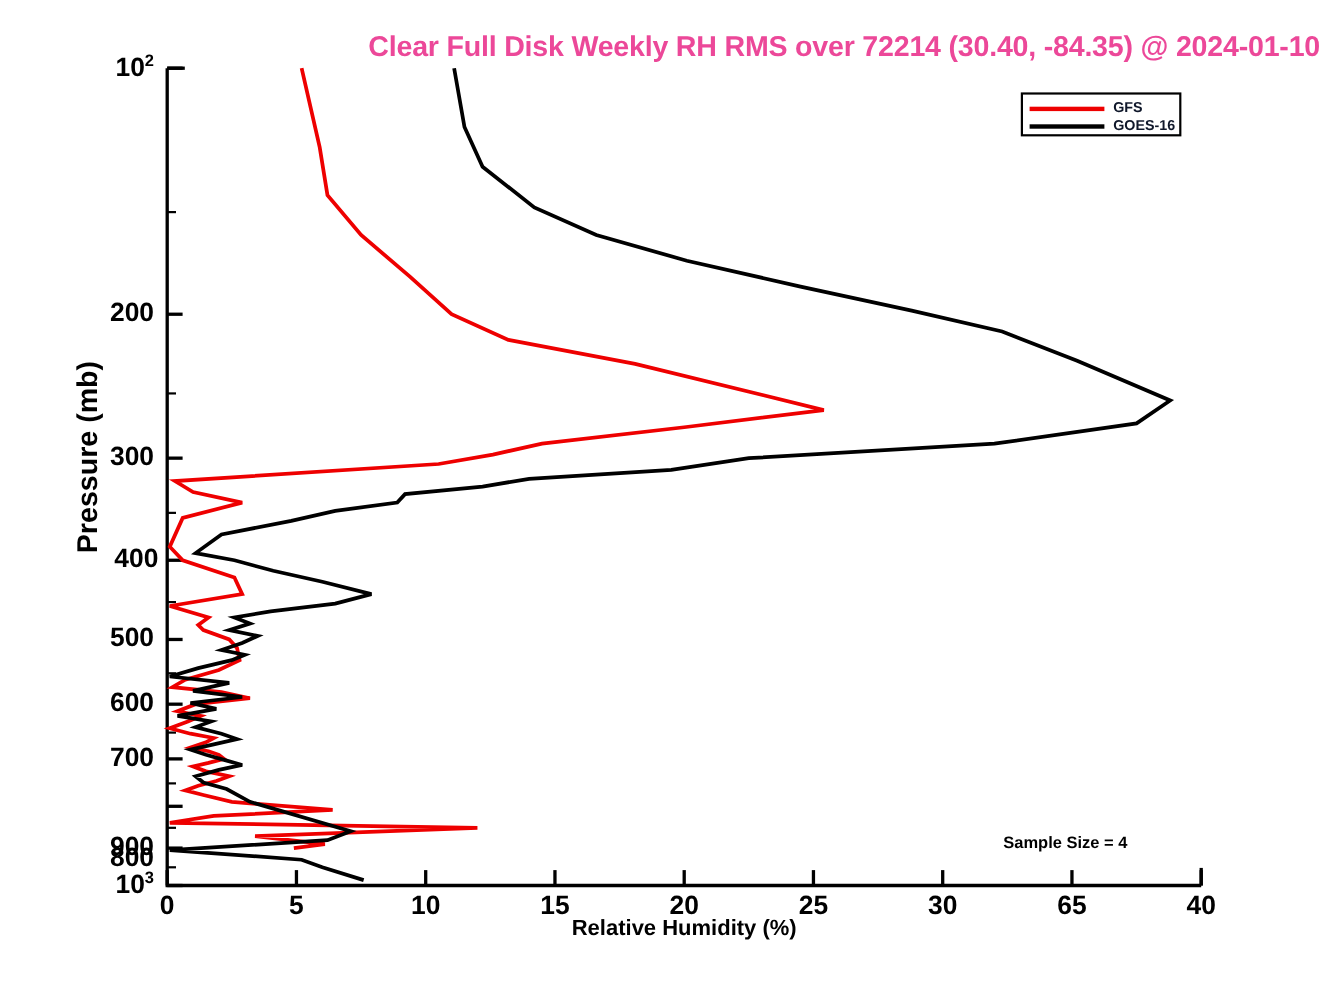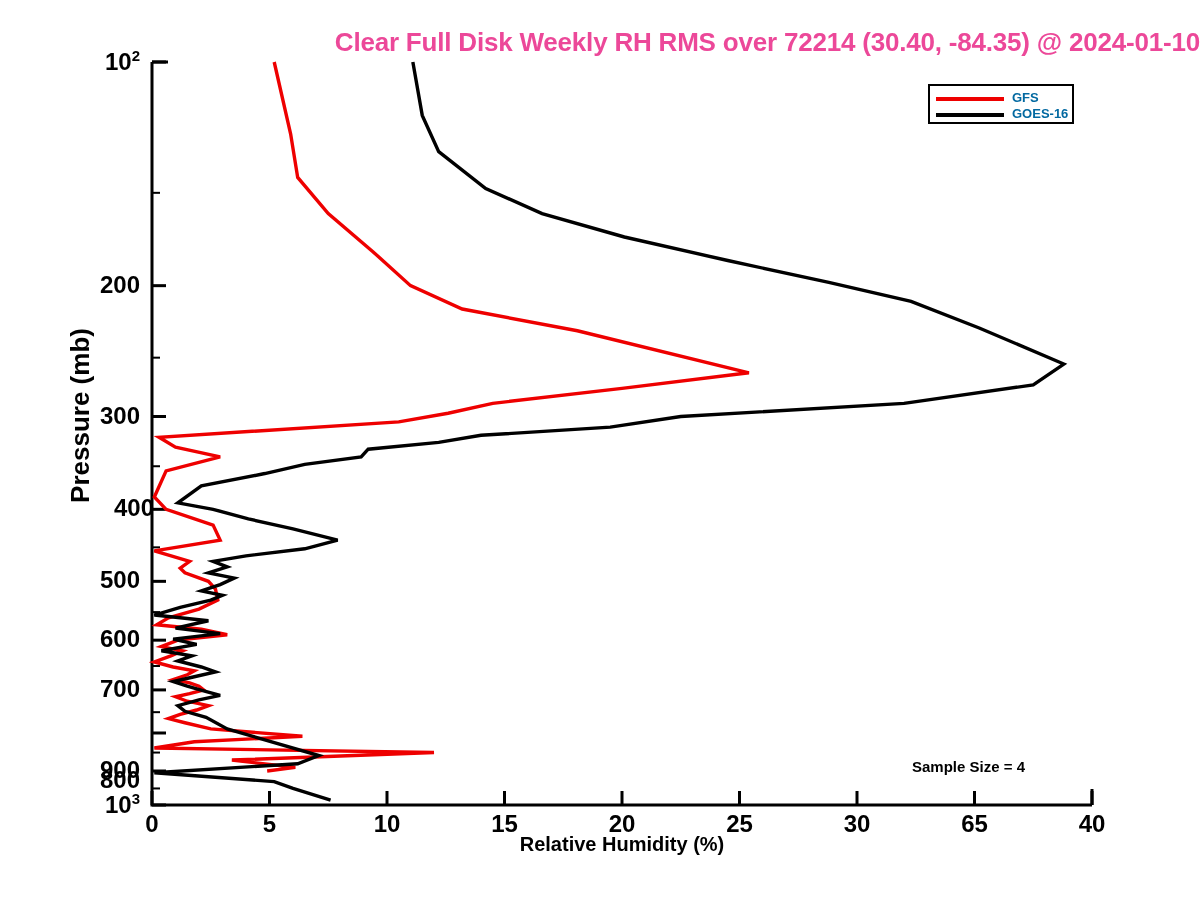--- a/index.html
+++ b/index.html
@@ -102,21 +102,21 @@
     top: 7px;
     width: 68px;
     height: 3px;
   }
   .legend-text {
     position: absolute;
     left: 76px;
     top: 0px;
     font-weight: bold;
     font-size: 13px;
-    color: #0369a1;
+    color: #0f172a;
     white-space: nowrap;
   }
   #sample-size {
     position: absolute;
     left: 912px;
     top: 758px;
     font-weight: bold;
     font-size: 15px;
     color: #000000;
     white-space: nowrap;
@@ -184,21 +184,21 @@
       <div class="tick-label-x" style="left: 582px;">20</div>
       <div class="tick-label-x" style="left: 699.5px;">25</div>
       <div class="tick-label-x" style="left: 817px; text-align: center;">30</div>
       <div class="tick-label-x" style="left: 934.5px;">65</div>
       <div class="tick-label-x" style="left: 1052px;">40</div>
     </div>
   <div id="y-tick-labels">
       <div class="tick-label-y" style="left: 50px; top: 47px;">10<sup>2</sup></div>
       <div class="tick-label-y" style="left: 50px; top: 270.665px;">200</div>
       <div class="tick-label-y" style="left: 50px; top: 401.501px;">300</div>
-      <div class="tick-label-y" style="left: 64px; top: 494.331px;">400</div>
+      <div class="tick-label-y" style="left: 54px; top: 494.331px;">400</div>
       <div class="tick-label-y" style="left: 50px; top: 566.335px;">500</div>
       <div class="tick-label-y" style="left: 50px; top: 625.166px;">600</div>
       <div class="tick-label-y" style="left: 50px; top: 674.908px;">700</div>
       <div class="tick-label-y" style="left: 50px; top: 717.996px; margin-top: 48px;">800</div>
       <div class="tick-label-y" style="left: 50px; top: 756.002px;">900</div>
       <div class="tick-label-y" style="left: 50px; top: 790px;">10<sup>3</sup></div>
     </div>
 
   <div id="legend-box">
     <div class="legend-row" style="top:4px;">

